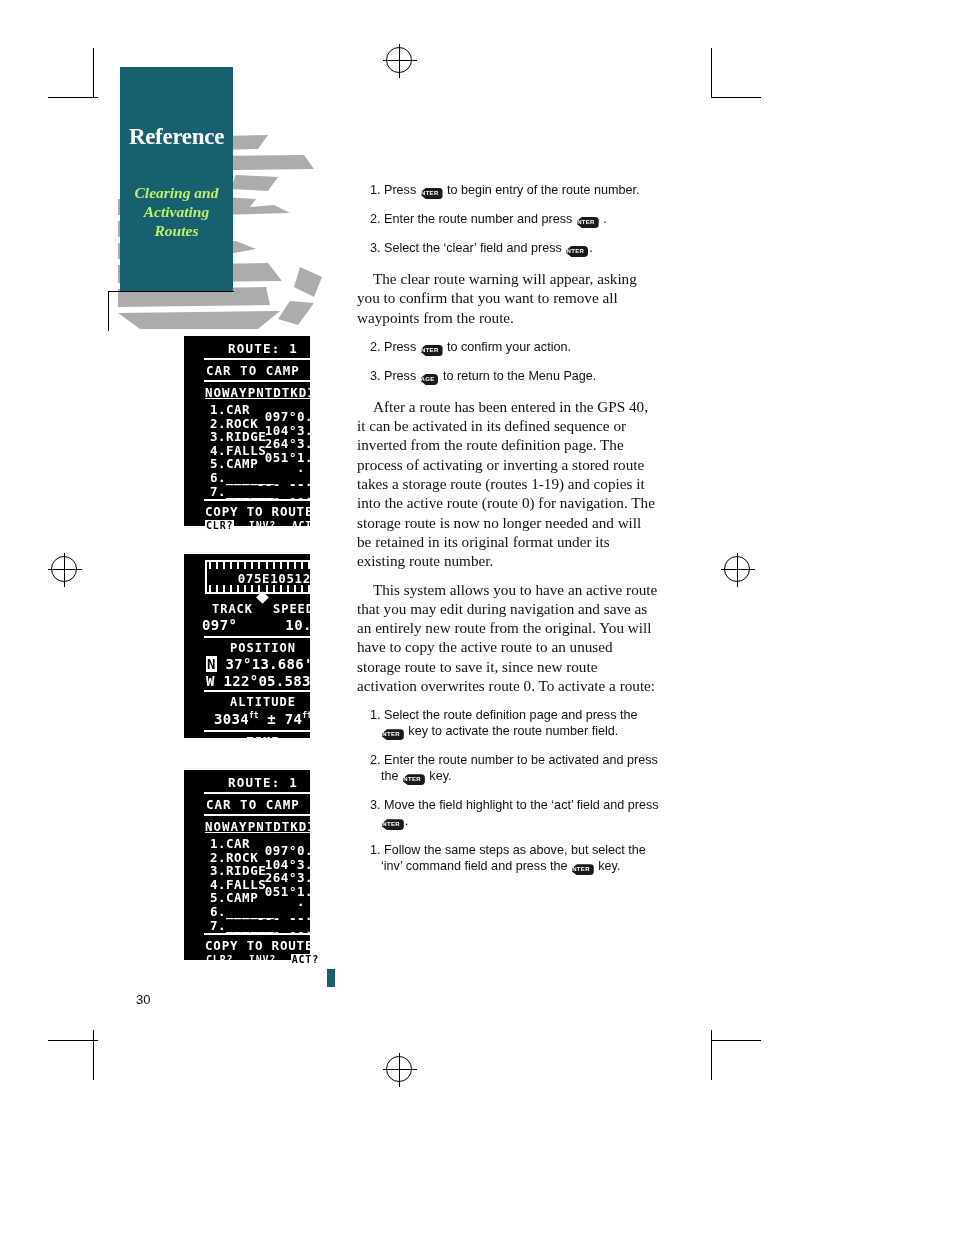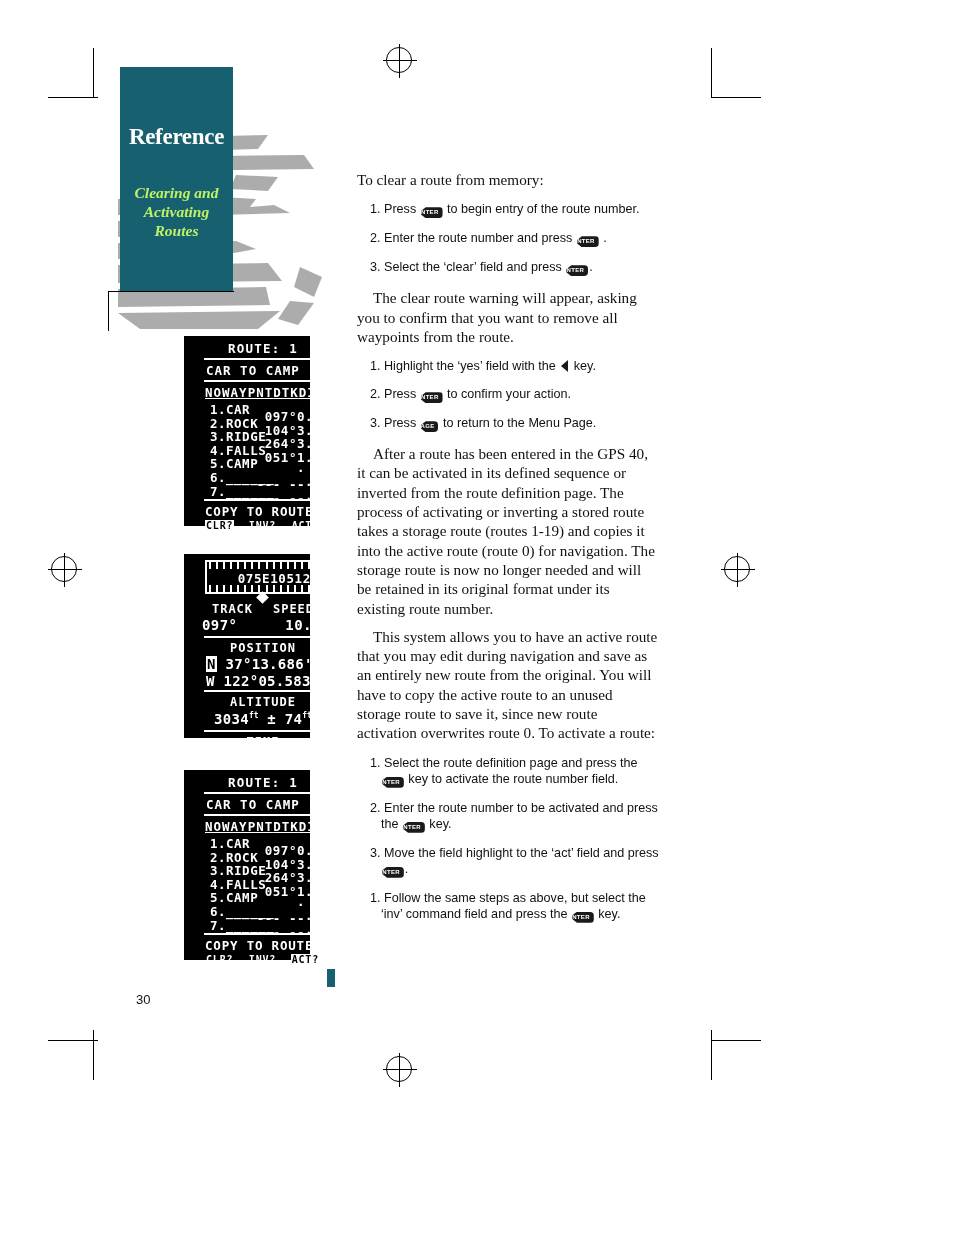--- a/index.html
+++ b/index.html
@@ -483,32 +483,30 @@
     <div class="rt-cmds">
       <span class="cmd">CLR?</span>
       <span class="cmd">INV?</span>
       <span class="cmd sel">ACT?</span>
     </div>
   </div>
 </div>
 
 <div class="col">
 
-  <p class="para">To clear a route from memory:</p>
 
   <div class="steps">
     <p class="step"><span>1. Press</span> <span class="key">ENTER</span> <span>to begin entry of the route number.</span></p>
     <p class="step"><span>2. Enter the route number and press</span> <span class="key">ENTER</span> <span>.</span></p>
     <p class="step"><span>3. Select the ‘clear’ field and press</span> <span class="key">ENTER</span><span>.</span></p>
   </div>
 
   <p class="para ind">The clear route warning will appear, asking you to confirm that you want to remove all waypoints from the route.</p>
 
   <div class="steps">
-    <p class="step"><span>1. Highlight the ‘yes’ field with the</span> <span class="arrow-key"></span> <span>key.</span></p>
     <p class="step"><span>2. Press</span> <span class="key">ENTER</span> <span>to confirm your action.</span></p>
     <p class="step"><span>3. Press</span> <span class="key">PAGE</span> <span>to return to the Menu Page.</span></p>
   </div>
 
   <p class="para ind">After a route has been entered in the GPS 40, it can be activated in its defined sequence or inverted from the route definition page. The process of activating or inverting a stored route takes a storage route (routes 1-19) and copies it into the active route (route 0) for navigation. The storage route is now no longer needed and will be retained in its original format under its existing route number.</p>
 
   <p class="para ind">This system allows you to have an active route that you may edit during navigation and save as an entirely new route from the original. You will have to copy the active route to an unused storage route to save it, since new route activation overwrites route 0. To activate a route:</p>
 
   <div class="steps">
     <p class="step"><span>1. Select the route definition page and press the</span> <span class="key">ENTER</span> <span>key to activate the route number field.</span></p>

